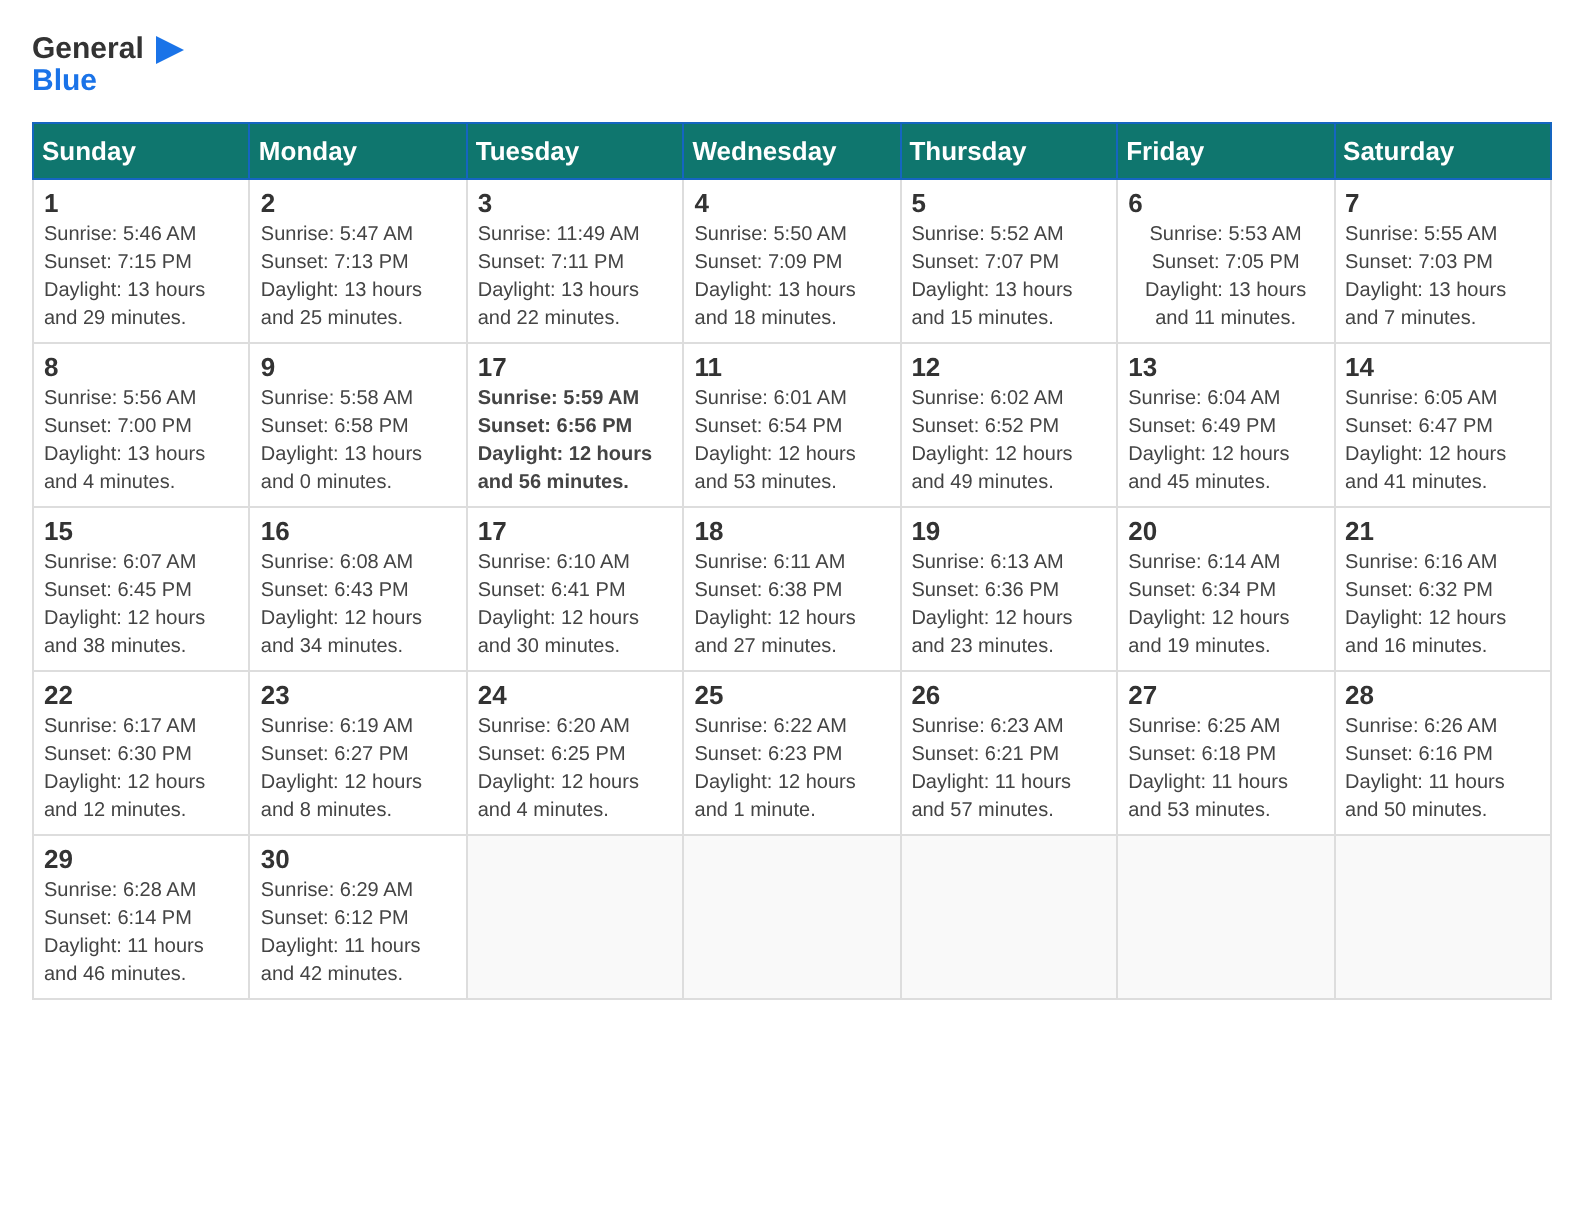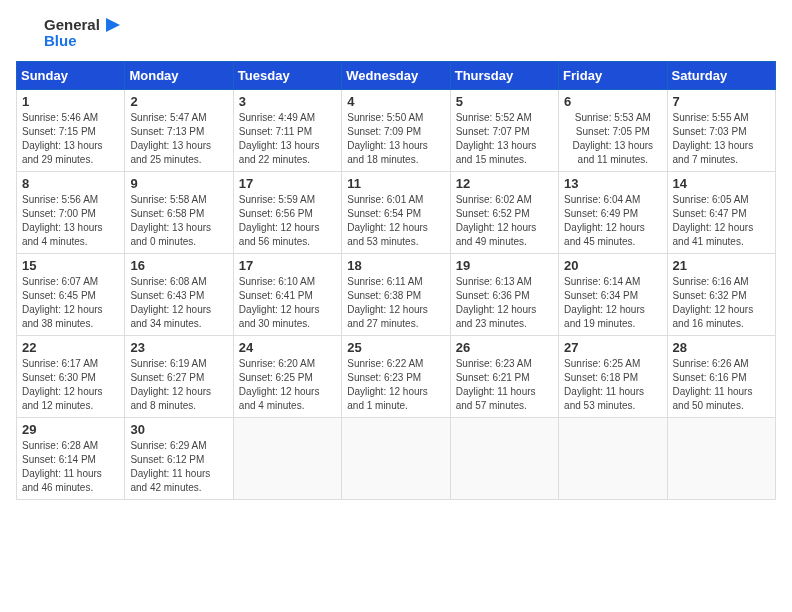--- a/index.html
+++ b/index.html
@@ -13,41 +13,40 @@
     .header {
       display: flex;
       justify-content: space-between;
       align-items: flex-start;
       margin-bottom: 12px;
     }
     .logo {
       display: flex;
       align-items: center;
       gap: 4px;
-      margin-left: 28px;
     }
     .title-block {
       text-align: right;
     }
     .month-title {
       font-size: 32px;
       font-weight: bold;
       color: #333;
     }
     .subtitle {
       font-size: 14px;
       color: #555;
     }
     table {
       width: 100%;
       border-collapse: collapse;
       font-size: 11px;
     }
     thead tr th {
-      background-color: #1d4ed8;
+      background-color: #0f766e;
       color: #fff;
       padding: 6px 4px;
       text-align: left;
       font-size: 13px;
       font-weight: bold;
       border: 1px solid #1565c0;
     }
     tbody tr {
       border-bottom: 1px solid #ccc;
     }
@@ -122,21 +121,21 @@
         </td>
         <td>
           <span class="day-num">2</span>
           <div class="day-info" style="white-space: pre-line;">Sunrise: 5:47 AM
 Sunset: 7:13 PM
 Daylight: 13 hours
 and 25 minutes.</div>
         </td>
         <td>
           <span class="day-num">3</span>
-          <div class="day-info" style="white-space: pre-line;">Sunrise: 4:49 AM
+          <div class="day-info" style="white-space: pre-line;">Sunrise: 11:49 AM
 Sunset: 7:11 PM
 Daylight: 13 hours
 and 22 minutes.</div>
         </td>
         <td>
           <span class="day-num">4</span>
           <div class="day-info" style="white-space: pre-line;">Sunrise: 5:50 AM
 Sunset: 7:09 PM
 Daylight: 13 hours
 and 18 minutes.</div>
@@ -173,21 +172,21 @@
         </td>
         <td>
           <span class="day-num">9</span>
           <div class="day-info" style="white-space: pre-line;">Sunrise: 5:58 AM
 Sunset: 6:58 PM
 Daylight: 13 hours
 and 0 minutes.</div>
         </td>
         <td>
           <span class="day-num">17</span>
-          <div class="day-info" style="white-space: pre-line;">Sunrise: 5:59 AM
+          <div class="day-info" style="white-space: pre-line; font-weight: bold;">Sunrise: 5:59 AM
 Sunset: 6:56 PM
 Daylight: 12 hours
 and 56 minutes.</div>
         </td>
         <td>
           <span class="day-num">11</span>
           <div class="day-info" style="white-space: pre-line;">Sunrise: 6:01 AM
 Sunset: 6:54 PM
 Daylight: 12 hours
 and 53 minutes.</div>

